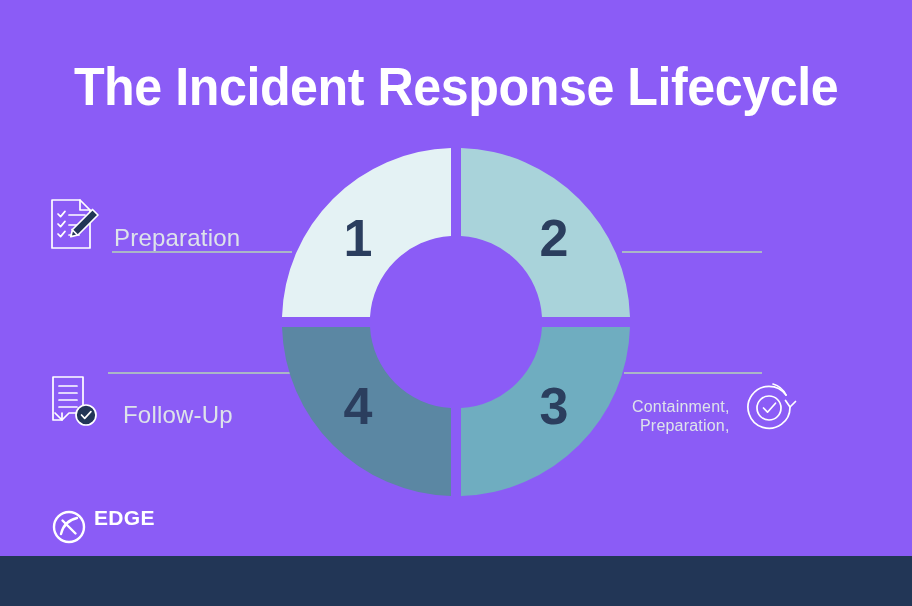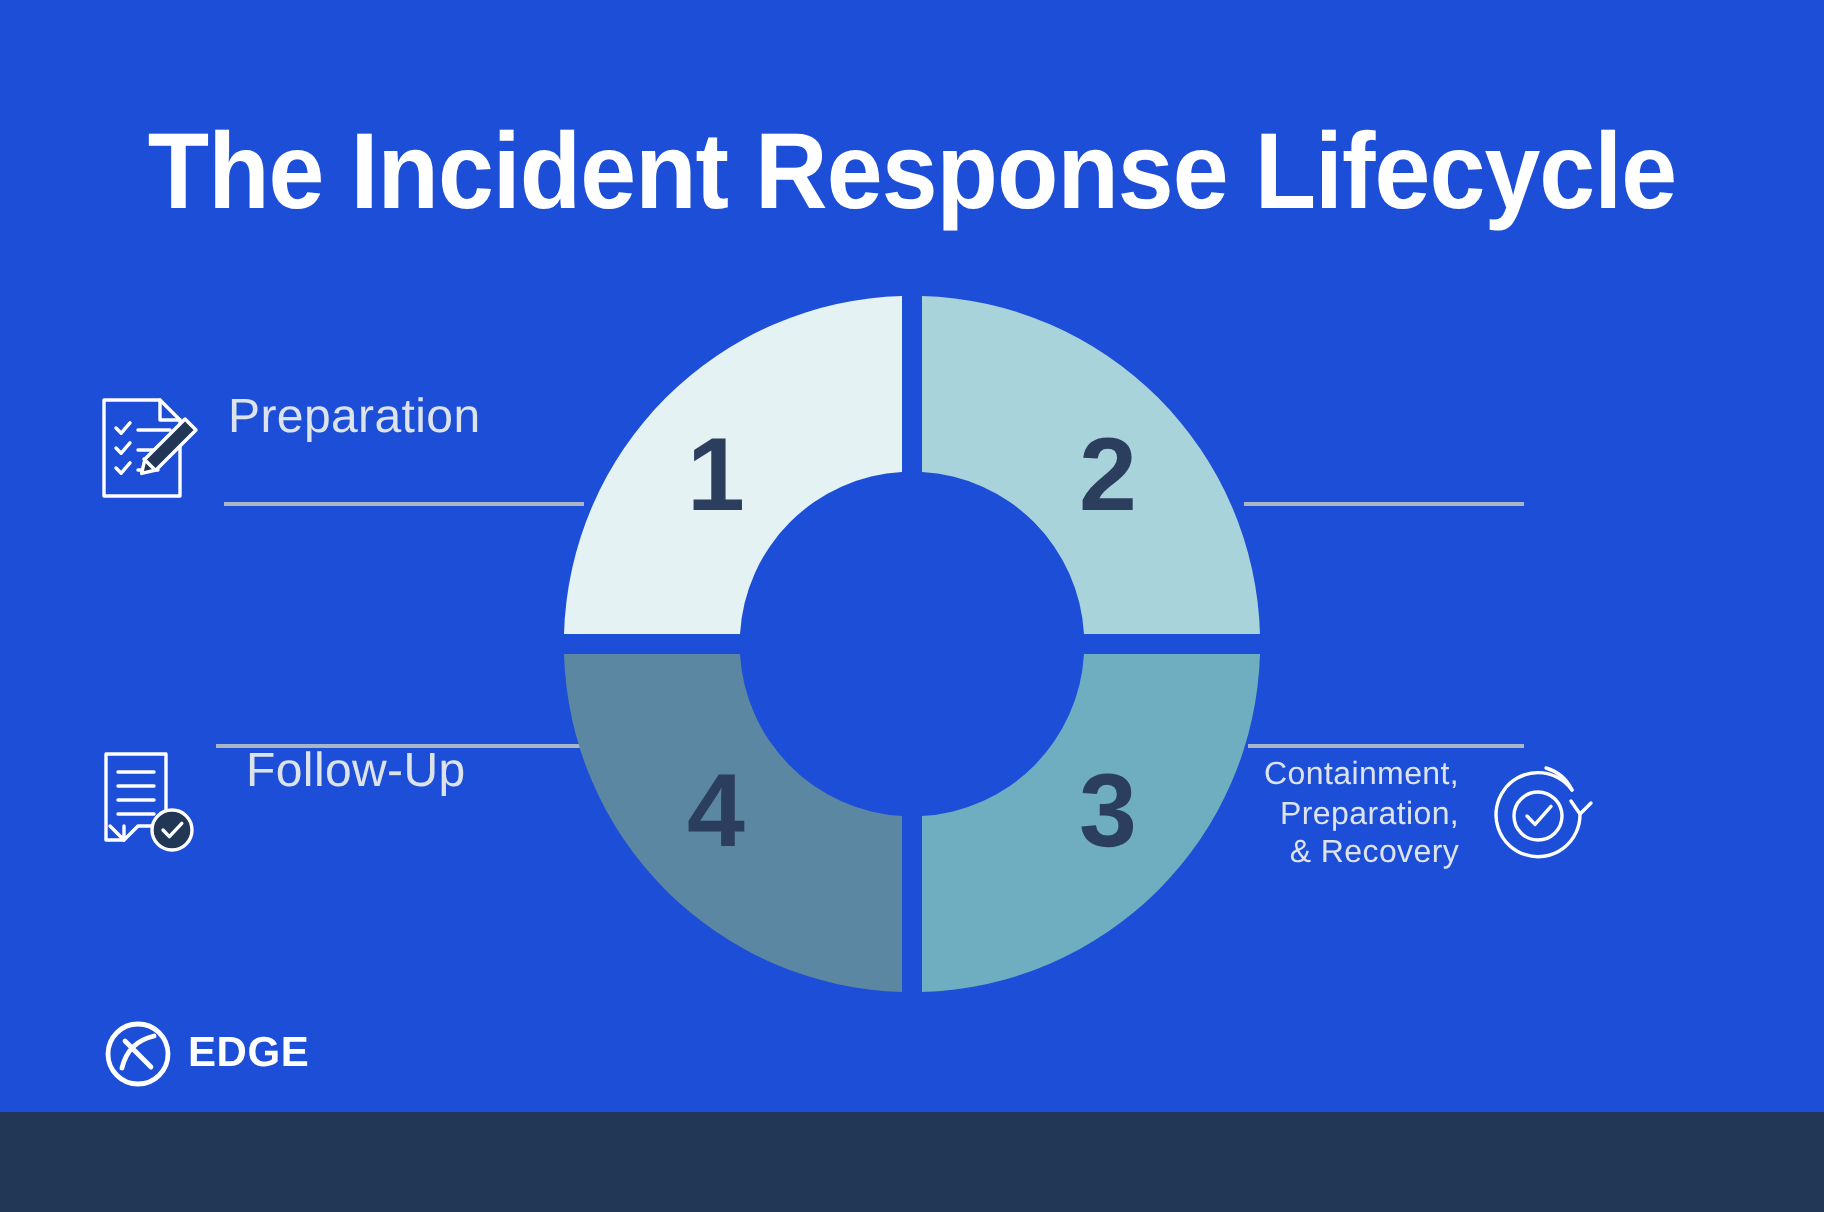--- a/index.html
+++ b/index.html
@@ -11,21 +11,21 @@
     width: 912px;
     height: 606px;
     overflow: hidden;
     font-family: "Liberation Sans", sans-serif;
     -webkit-font-smoothing: antialiased;
   }
   #infographic {
     position: relative;
     width: 912px;
     height: 556px;
-    background: #1d4ed8;
+    background: #8b5cf6;
   }
 
   
   #page-title {
     position: absolute;
     top: 55px;
     left: 0;
     width: 912px;
     text-align: center;
     color: #ffffff;
@@ -64,21 +64,21 @@
   }
   #connector-preparation { left: 112px; top: 251px; width: 180px; }
   #connector-identification { left: 622px; top: 251px; width: 140px; }
   #connector-followup { left: 108px; top: 372px; width: 186px; }
   #connector-containment { left: 624px; top: 372px; width: 138px; }
 
   
   .label-block {
     position: absolute;
     display: flex;
-    align-items: flex-start;
+    align-items: flex-end;
     gap: 12px;
     color: #dde3ea;
     font-size: 24px;
     font-weight: 300;
     letter-spacing: 0.2px;
     white-space: nowrap;
   }
   .label-text { line-height: 1.12; }
   .label-icon { flex: 0 0 auto; display: block; }
 
@@ -87,21 +87,20 @@
   #label-identification { left: 618px; top: 196px; }
   #label-containment { left: 632px; top: 378px; }
   #label-containment .label-text { text-align: right; font-size: 16px; line-height: 1.22; }
 
   
   #brand-logo {
     position: absolute;
     left: 50px;
     top: 508px;
     display: flex;
-    align-items: center;
     gap: 6px;
   }
   #brand-logo-text {
     display: flex;
     flex-direction: column;
     color: #ffffff;
     font-family: "Liberation Sans Narrow", "Liberation Sans", sans-serif;
     font-size: 21px;
     font-weight: bold;
     line-height: 0.93;
@@ -186,21 +185,20 @@
       </g>
     </svg>
     <span class="label-text">Follow-Up</span>
   </div>
 
 
   <div class="label-block" id="label-containment">
     <span class="label-text">
       <span>Containment,</span><br>
       <span>Preparation,</span><br>
-      <span>&amp; Recovery</span>
     </span>
     <svg class="label-icon" width="58" height="58" viewBox="0 0 58 58">
       <g fill="none" stroke="#ffffff" stroke-width="1.7" stroke-linecap="round" stroke-linejoin="round">
         <path d="M44 17 A21 21 0 1 0 48 29"></path>
         <path d="M31 6 a21 21 0 0 1 13 11"></path>
         <path d="M43.5 22.5 l4.5 6.5 5.5 -5.5"></path>
         <circle cx="27" cy="30" r="12"></circle>
         <path d="M21.5 30 l4 4.2 8 -9"></path>
       </g>
     </svg>

